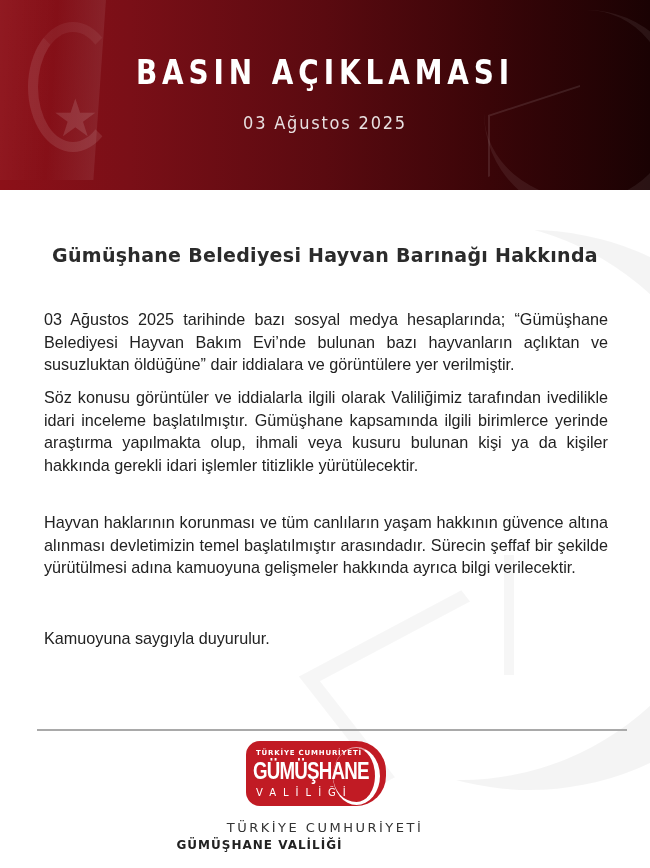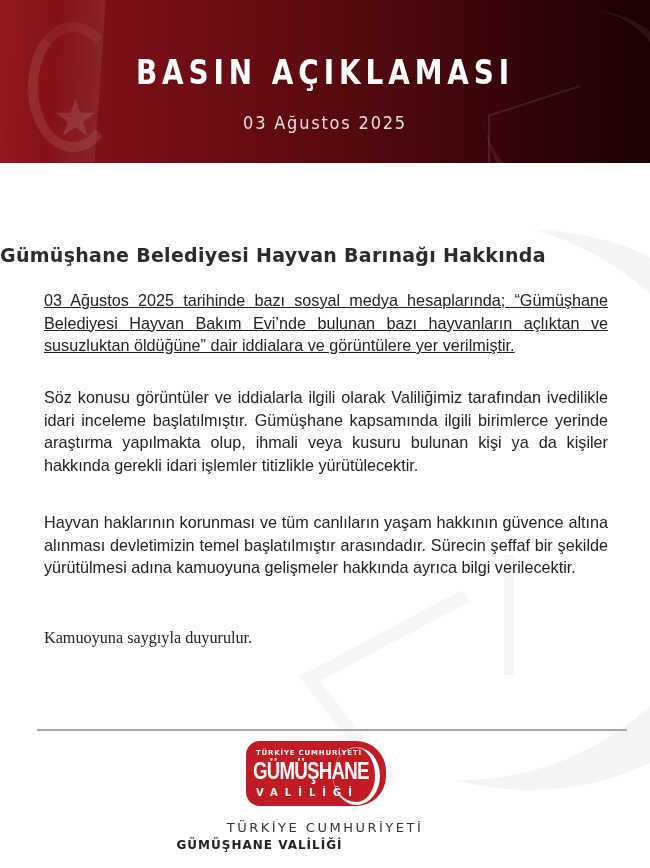--- a/index.html
+++ b/index.html
@@ -1,20 +1,20 @@
 <!DOCTYPE html>
 <html><head>
 <meta charset="utf-8">
 <style>
   html, body { margin:0; padding:0; }
   body { width:650px; height:868px; background:#ffffff; position:relative; overflow:hidden;
          font-family:"Liberation Sans", sans-serif; }
 
   
-  .header { position:absolute; left:0; top:0; width:650px; height:163px; overflow:hidden;
+  .header { position:absolute; left:0; top:0; width:650px; height:190px; overflow:hidden;
             background: linear-gradient(90deg, #8c1018 0%, #7a0f17 20%, #5a0a10 50%, #3a0508 75%, #1a0203 100%); }
   .header .flag-fold { position:absolute; left:-20px; top:-10px; width:120px; height:190px;
             background: linear-gradient(90deg, rgba(255,255,255,0.05), rgba(255,255,255,0.0) 60%, rgba(255,255,255,0.08));
             transform: skewX(-4deg); }
   .header .flag-crescent { position:absolute; left:28px; top:22px; width:70px; height:110px; border-radius:50%;
             border:10px solid rgba(255,255,255,0.10); border-right-color:transparent; border-top-color:rgba(255,255,255,0.06); }
   .header .flag-star { position:absolute; left:52px; top:118px; width:0; height:0; color:rgba(255,255,255,0.12);
             font-size:52px; line-height:0; }
   .header .moon-bg { position:absolute; right:-40px; top:10px; width:190px; height:190px; border-radius:50%;
             border-right:16px solid rgba(255,255,255,0.07); border-bottom:16px solid rgba(255,255,255,0.07); }
@@ -29,36 +29,36 @@
 
   
   .wm-moon { position:absolute; left:250px; top:230px; width:560px; height:560px; border-radius:50%;
              box-shadow: inset -70px -10px 0 0 rgba(0,0,0,0.045); }
   .wm-minaret { position:absolute; left:504px; top:555px; width:10px; height:120px; background:rgba(0,0,0,0.035); }
   .wm-house { position:absolute; left:330px; top:620px; width:170px; height:120px;
               border-top:14px solid rgba(0,0,0,0.035); border-left:14px solid rgba(0,0,0,0.035);
               transform: rotate(-28deg) skewX(10deg); }
 
   
-  .doc-title { position:absolute; left:0; width:650px; top:244px; color:#2b2b2b;
+  .doc-title { position:absolute; left:0; width:650px; top:244px; text-align:center; color:#2b2b2b;
                font-family:"DejaVu Sans", sans-serif; font-weight:bold; font-size:19px; letter-spacing:0.3px; }
   .para { position:absolute; left:44px; width:564px; color:#222; font-family:"Liberation Sans", sans-serif;
           font-size:16.2px; line-height:22.5px; text-align:justify; }
-  .p1 { top:289px;text-decoration:underline; } .p2 { top:386px; } .p3 { top:511px; } .p4 { top:627px;font-family:Liberation Serif, serif; }
+  .p1 { top:308px; } .p2 { top:386px; } .p3 { top:511px; } .p4 { top:627px; }
 
   .divider { position:absolute; left:37px; width:590px; top:729px; height:2px; background:#a9a9a9; }
 
   
   .logo { position:absolute; left:246px; top:741px; width:140px; height:65px; background:#c11b24;
           border-radius:14px 30px 30px 14px; color:#fff; overflow:hidden; }
   .logo .l1 { position:absolute; left:10px; top:8px; font-size:7px; font-weight:bold; letter-spacing:0.8px;
               font-family:"DejaVu Sans", sans-serif; }
   .logo .l2 { position:absolute; left:7px; top:16px; font-size:24px; font-weight:bold; letter-spacing:-1px;
               font-family:"Liberation Sans", sans-serif; transform: scaleX(0.78); transform-origin:left; }
-  .logo .l3 { position:absolute; left:10px; top:46px; font-size:10px; font-weight:bold; letter-spacing:7px;
+  .logo .l3 { position:absolute; left:10px; top:46px; font-size:10px; font-weight:normal; letter-spacing:7px;
               font-family:"DejaVu Sans", sans-serif; }
   .logo .crescent { position:absolute; right:6px; top:6px; width:42px; height:54px; border-radius:50%;
               border-right:5px solid #fff; border-bottom:3px solid #fff; border-top:1px solid rgba(255,255,255,0.6); }
   .org1 { position:absolute; left:0; width:650px; top:820px; text-align:center; color:#333;
           font-family:"DejaVu Sans", sans-serif; font-size:13px; letter-spacing:2.5px; }
   .org2 { position:absolute; left:0; width:519px; top:838px; text-align:center; color:#222;
           font-family:"DejaVu Sans", sans-serif; font-weight:bold; font-size:12px; letter-spacing:1px; }
 </style>
 </head>
 <body>

